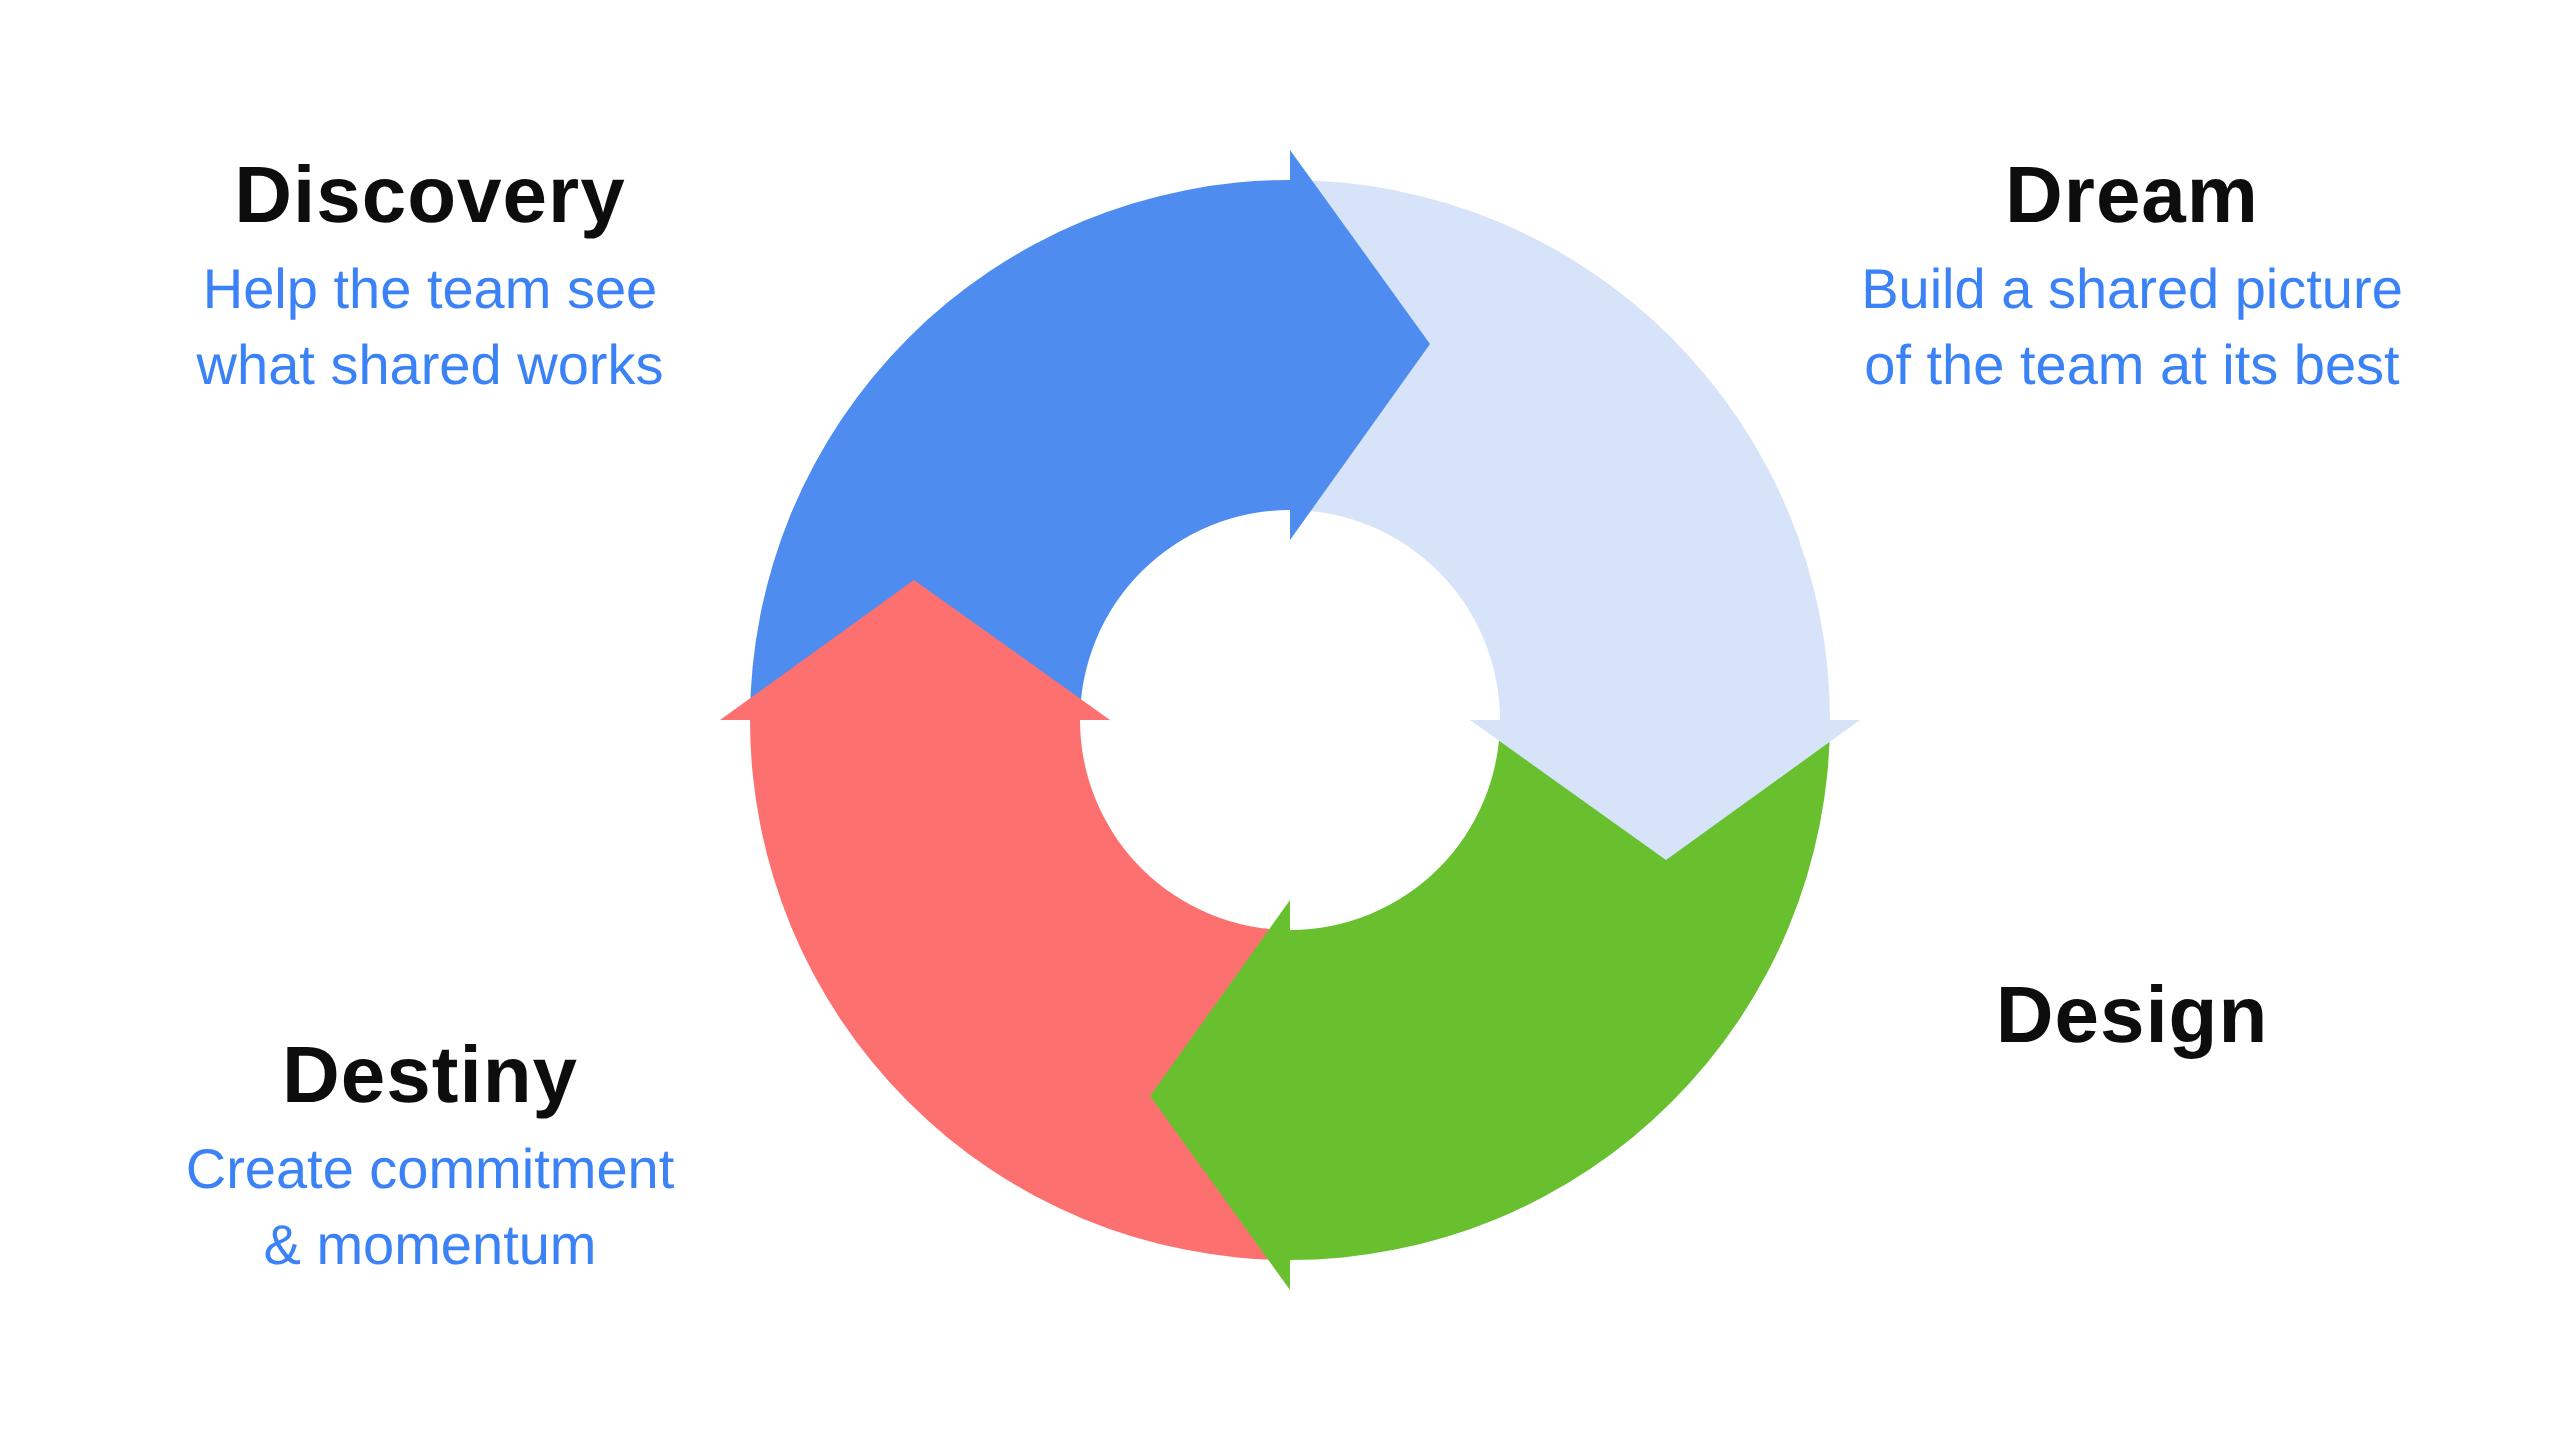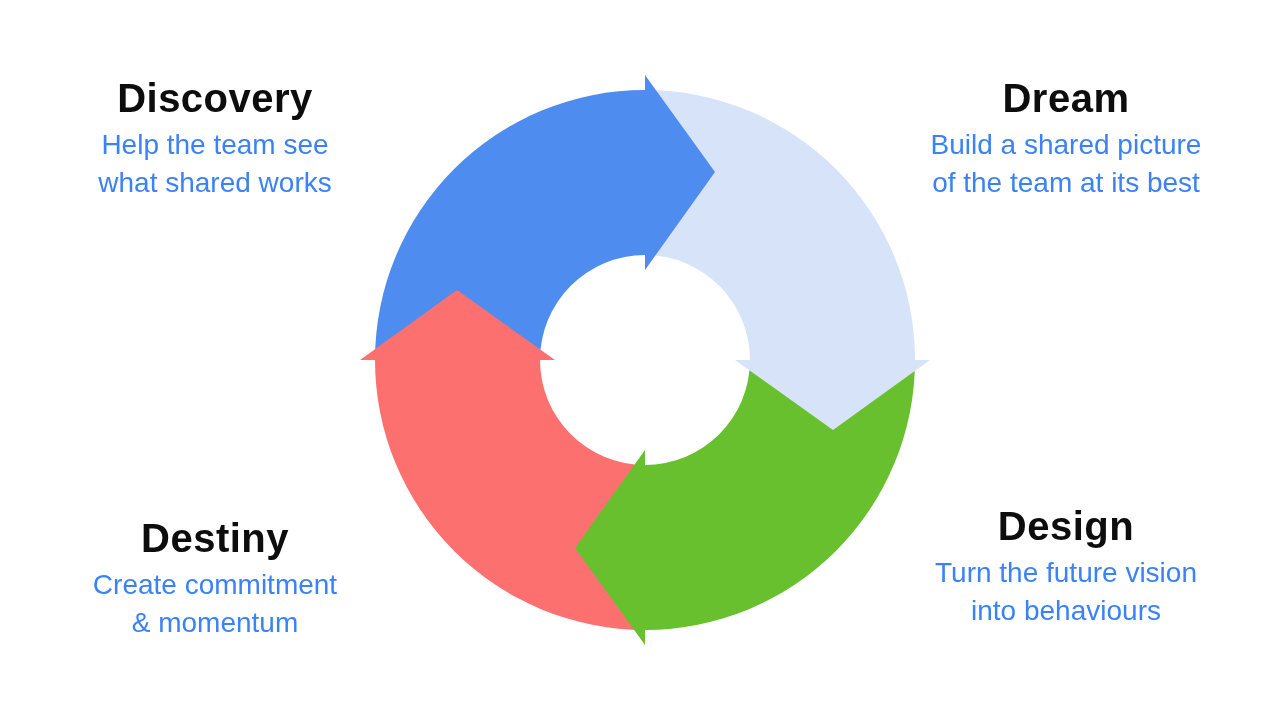--- a/index.html
+++ b/index.html
@@ -37,21 +37,21 @@
   .label-block .subtitle {
     font-size: 28px;
     font-weight: 400;
     line-height: 38px;
     color: #3b82f6;
     margin-top: 4px;
   }
   .pos-top-left     { left: 55px;  top: 74px;  width: 320px; }
   .pos-top-right    { left: 901px; top: 74px;  width: 330px; }
   .pos-bottom-left  { left: 55px;  top: 514px; width: 320px; }
-  .pos-bottom-right { left: 901px; top: 502px; width: 330px; }
+  .pos-bottom-right { left: 901px; top: 484px; width: 330px; }
 </style>
 </head>
 <body>
 
 <div class="canvas">
 
   <svg class="cycle-svg" viewBox="0 0 1280 720" aria-hidden="true">
     <defs>
 
       <path id="band" d="M 375 360 A 270 270 0 0 1 645 90 L 645 255 A 105 105 0 0 0 540 360 Z"></path>
@@ -89,19 +89,15 @@
   <div class="label-block pos-top-right">
     <div class="title">Dream</div>
     <div class="subtitle">
       <div>Build a shared picture</div>
       <div>of the team at its best</div>
     </div>
   </div>
 
   <div class="label-block pos-bottom-right">
     <div class="title">Design</div>
-    <div class="subtitle">
-      <div>Turn the future vision</div>
-      <div>into behaviours</div>
-    </div>
   </div>
 
 </div>
 
 </body></html>

